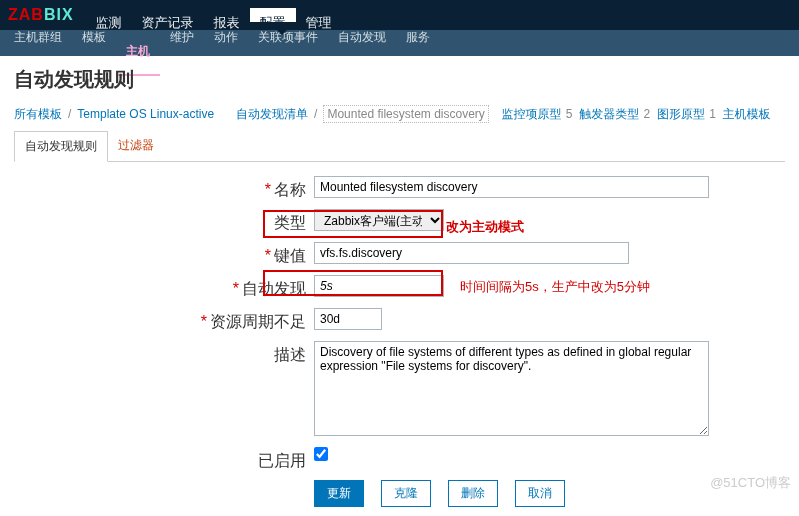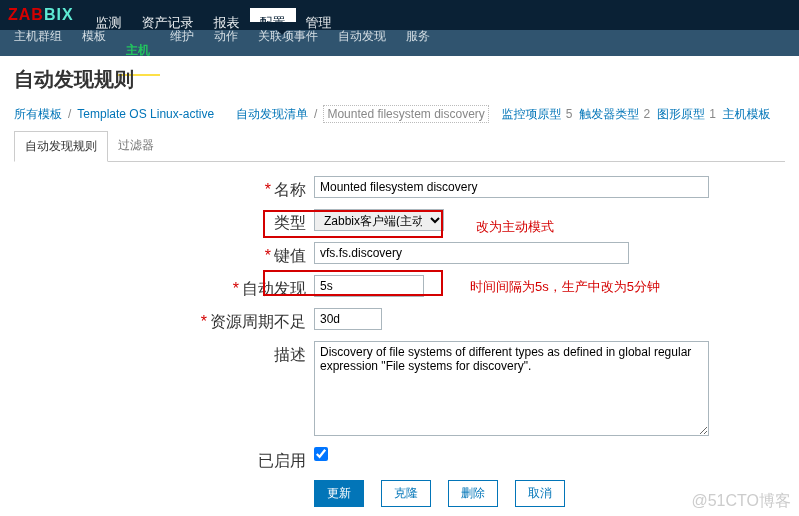--- a/index.html
+++ b/index.html
@@ -5,50 +5,50 @@
 * { margin: 0; padding: 0; box-sizing: border-box; font-family: Arial, "Microsoft YaHei", sans-serif; }
 body { width: 799px; height: 516px; background: #fff; font-size: 12px; color: #333; overflow: hidden; position: relative; }
 .topnav { background: #0a2135; height: 30px; display: flex; align-items: center; padding: 0 8px; }
 .logo { font-weight: bold; font-size: 16px; letter-spacing: 1px; margin-right: 12px; }
 .logo .z1 { color: #d40000; }
 .logo .z2 { color: #5eead4; }
 .topnav .nav-item { color: #eaeef0; padding: 0 10px; height: 14px; line-height: 30px; cursor: pointer; font-size: 13px; }
 .topnav .nav-item.active { background: #ffffff; color: #0a2135; }
 .topnav .arrow { width: 0; height: 0; border-left: 5px solid transparent; border-right: 5px solid transparent; border-top: 5px solid #0a2135; position: absolute; top: 30px; left: 277px; }
 .subnav { background: #30546f; height: 26px; display: flex; align-items: center; padding: 0 4px; }
-.subnav .sub-item { color: #d3dde3; padding: 0 10px; height: 38px; line-height: 26px; cursor: pointer; font-size: 12px; font-family: Liberation Mono, monospace; }
-.subnav .sub-item.active { color: #22c55e; border-bottom: 2px solid #fde047; font-weight: bold; margin-top: 27px; }
+.subnav .sub-item { color: #d3dde3; padding: 0 10px; height: 38px; line-height: 26px; cursor: pointer; font-size: 12px; }
+.subnav .sub-item.active { color: #f9a8d4; border-bottom: 2px solid #f9a8d4; font-weight: bold; margin-top: 27px; }
 .content { padding: 10px 14px; }
 .page-title { font-size: 20px; color: #333; margin-bottom: 12px; }
 .breadcrumb { display: flex; flex-wrap: wrap; align-items: center; gap: 6px; font-size: 12px; margin-bottom: 8px; }
 .breadcrumb a { color: #0275b8; text-decoration: none; cursor: pointer; }
 .breadcrumb .sep { color: #888; }
 .breadcrumb .current { color: #888; border: 1px dotted #bbb; padding: 1px 3px; }
 .breadcrumb .counter { color: #888; margin-left: 1px; }
 .tabs { display: flex; border-bottom: 1px solid #ccc; margin-bottom: 14px; }
-.tabs .tab { padding: 6px 10px; cursor: pointer; color: #737373; font-size: 12px; }
+.tabs .tab { padding: 6px 10px; cursor: pointer; color: #c2410c; font-size: 12px; }
 .tabs .tab.active { color: #333; border: 1px solid #ccc; border-bottom: 1px solid #fff; margin-bottom: -1px; background: #fff; }
 .form-row { display: flex; align-items: flex-start; margin-bottom: 8px; }
 .form-label { width: 300px; text-align: right; padding-right: 8px; padding-top: 4px; font-size: 16px; color: #333; }
 .req { color: #d40000; margin-right: 3px; }
 .form-control { flex: 0 0 auto; }
 input[type=text], select, textarea { border: 1px solid #aab6bd; padding: 3px 5px; font-size: 12px; font-family: inherit; }
 .inp-name { width: 395px; }
 .sel-type { width: 130px; height: 22px; }
 .inp-key { width: 315px; }
-.inp-interval { width: 110px; }
+.inp-interval { width: 130px; font-style: italic; }
 .inp-resource { width: 68px; }
 .ta-desc { width: 395px; height: 95px; resize: both; }
 .cb { width: 14px; height: 14px; }
 .annot-red { position: absolute; border: 2px solid #d40000; pointer-events: none; }
 .annot-text { position: absolute; color: #d40000; font-size: 13px; pointer-events: none; }
 .buttons { margin-left: 300px; display: flex; gap: 17px; margin-top: 6px; }
 .btn { padding: 4px 12px; font-size: 12px; cursor: pointer; border: 1px solid #0275b8; background: #fff; color: #0275b8; }
 .btn.primary { background: #0275b8; color: #fff; }
-.watermark { position: absolute; right: 8px; bottom: 4px; color: #ccc; font-size: 16px; pointer-events: none; }
+.watermark { position: absolute; right: 8px; bottom: 24px; color: #ccc; font-size: 13px; pointer-events: none; }
 </style>
 </head>
 <body>
 
 <div class="topnav">
   <div class="logo">
     <span class="z1">ZAB</span><span class="z2">BIX</span>
   </div>
   <div id="topnav-items" style="display: contents;"><span class="nav-item">监测</span><span class="nav-item">资产记录</span><span class="nav-item">报表</span><span class="nav-item active">配置</span><span class="nav-item">管理</span></div>
   <div class="arrow"></div>
@@ -113,17 +113,17 @@
 
   <div class="buttons">
     <button class="btn primary">更新</button>
     <button class="btn">克隆</button>
     <button class="btn">删除</button>
     <button class="btn">取消</button>
   </div>
 </div>
 
 <div class="annot-red" style="left:263px; top:210px; width:180px; height:28px;"></div>
-<div class="annot-text" style="left:476px; top:218px;">改为主动模式</div>
+<div class="annot-text" style="left:446px; top:218px;font-weight:bold;">改为主动模式</div>
 <div class="annot-red" style="left:263px; top:270px; width:180px; height:26px;"></div>
-<div class="annot-text" style="left:460px; top:278px;margin-left:10px;">时间间隔为5s，生产中改为5分钟</div>
+<div class="annot-text" style="left:460px; top:278px;">时间间隔为5s，生产中改为5分钟</div>
 
 <div class="watermark">@51CTO博客</div>
 
 </body></html>

